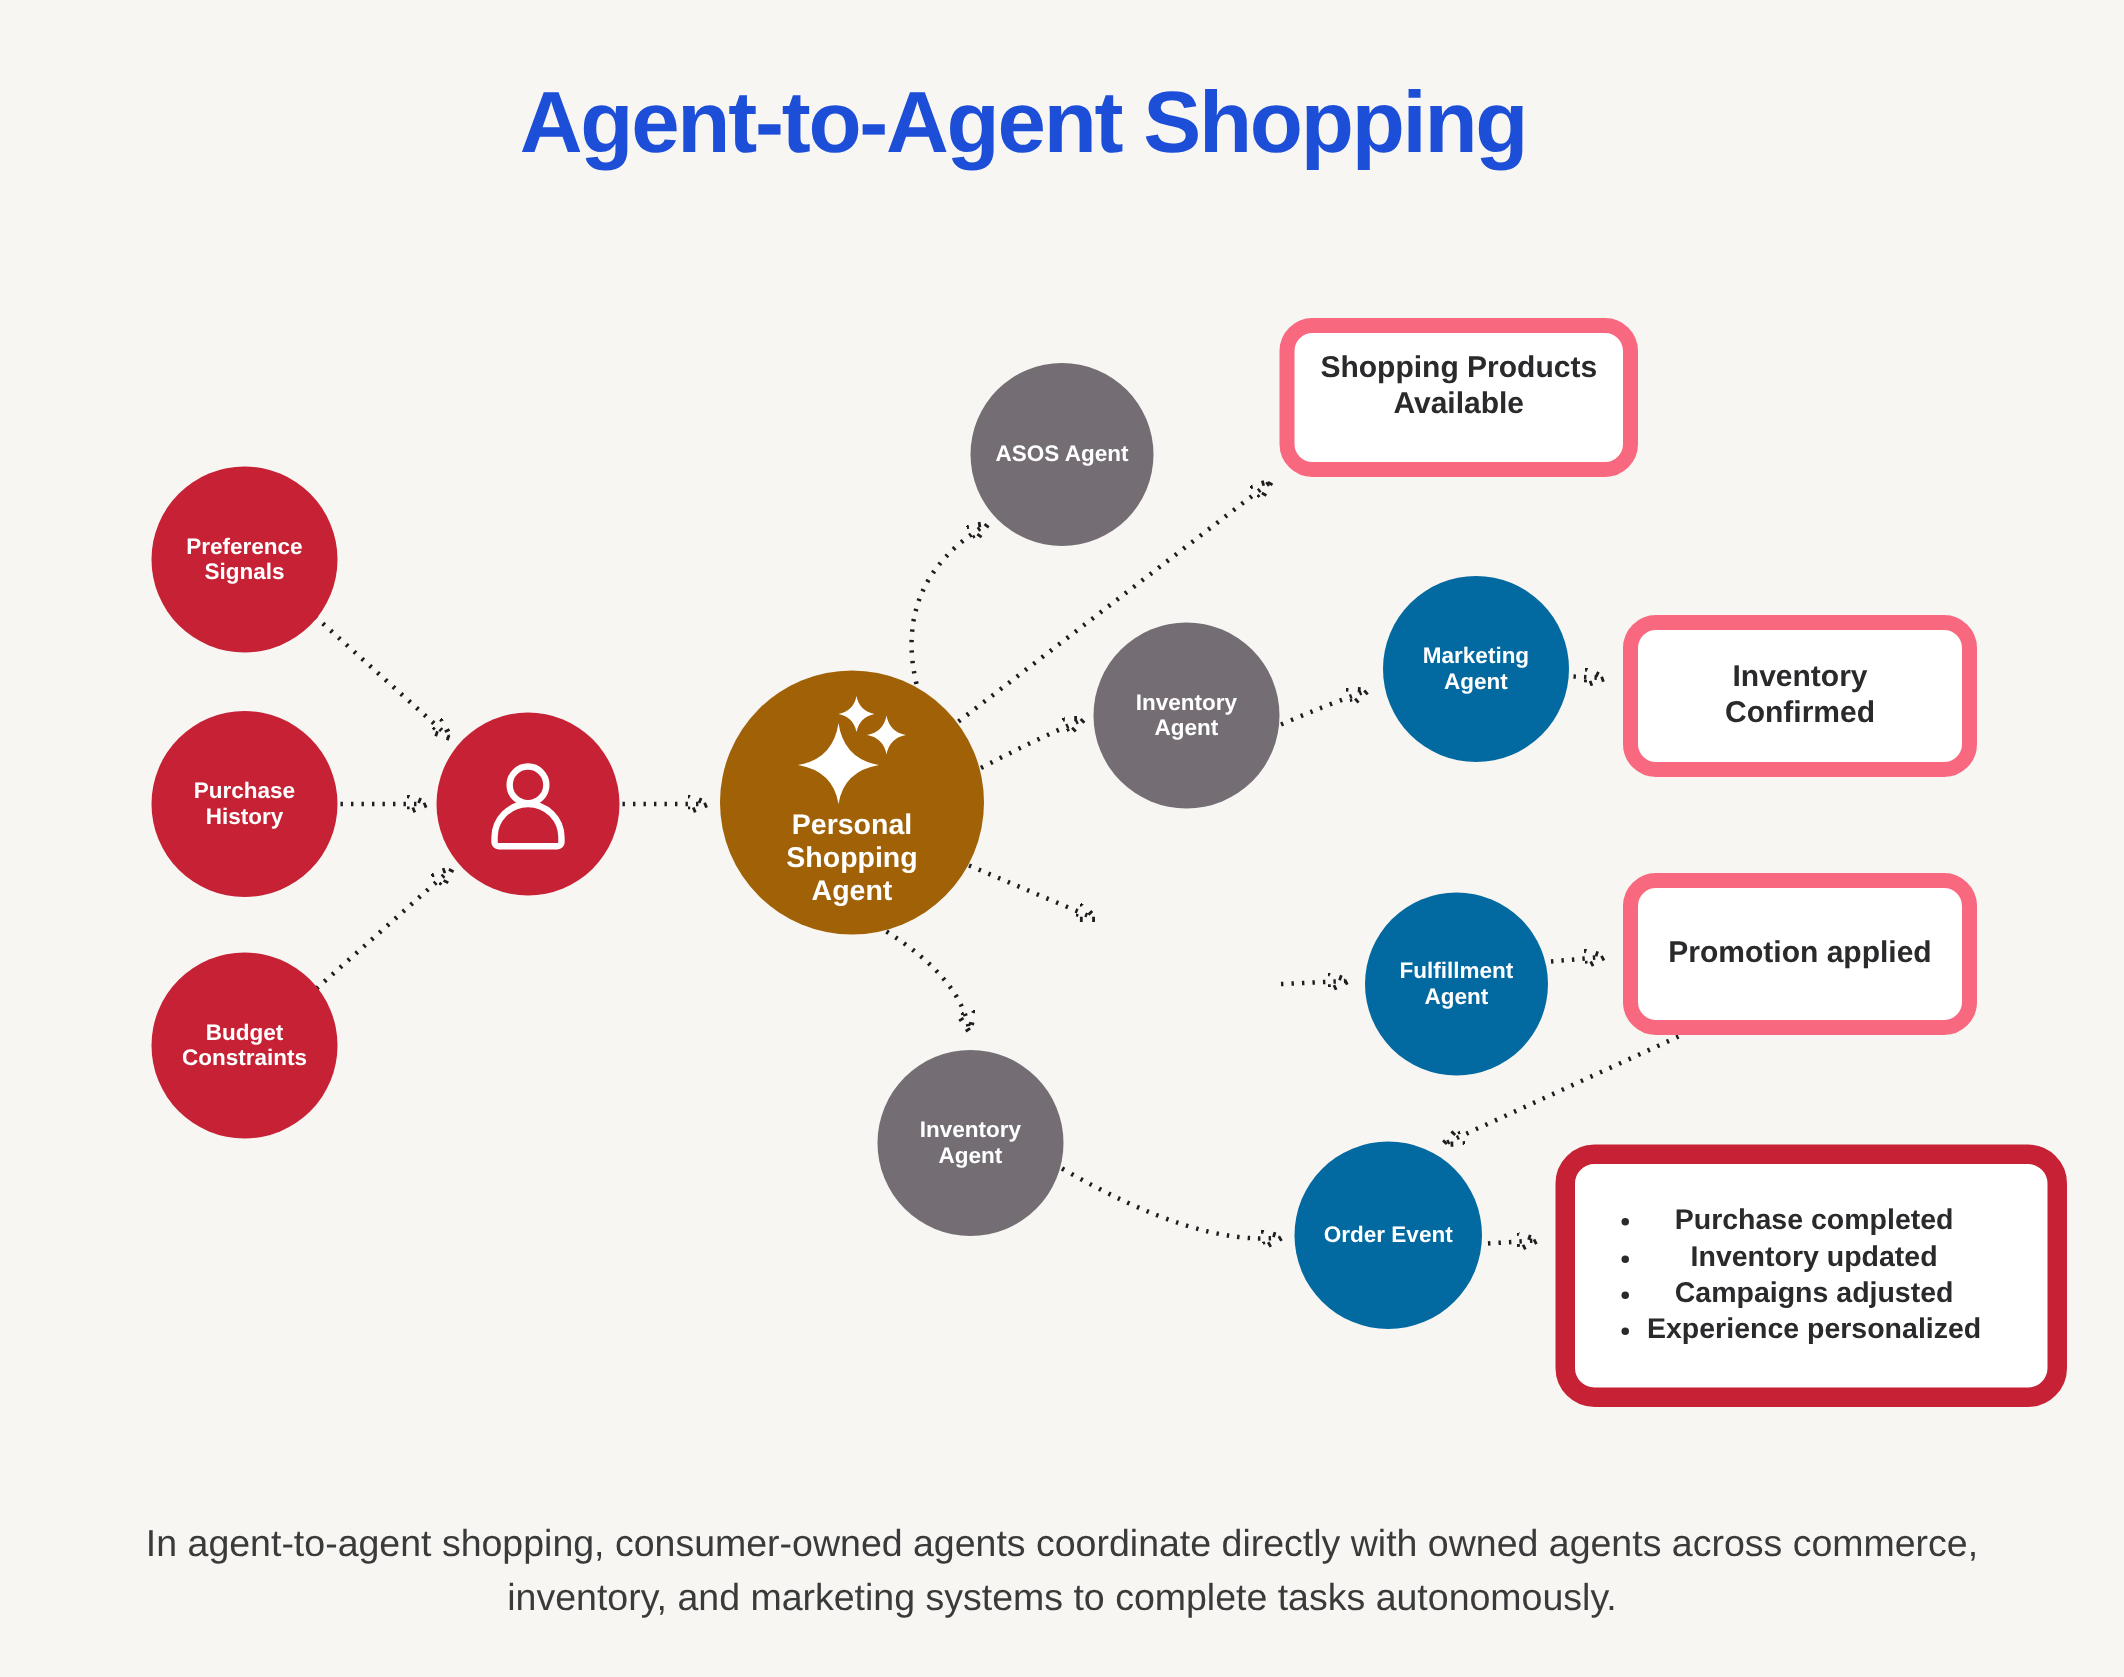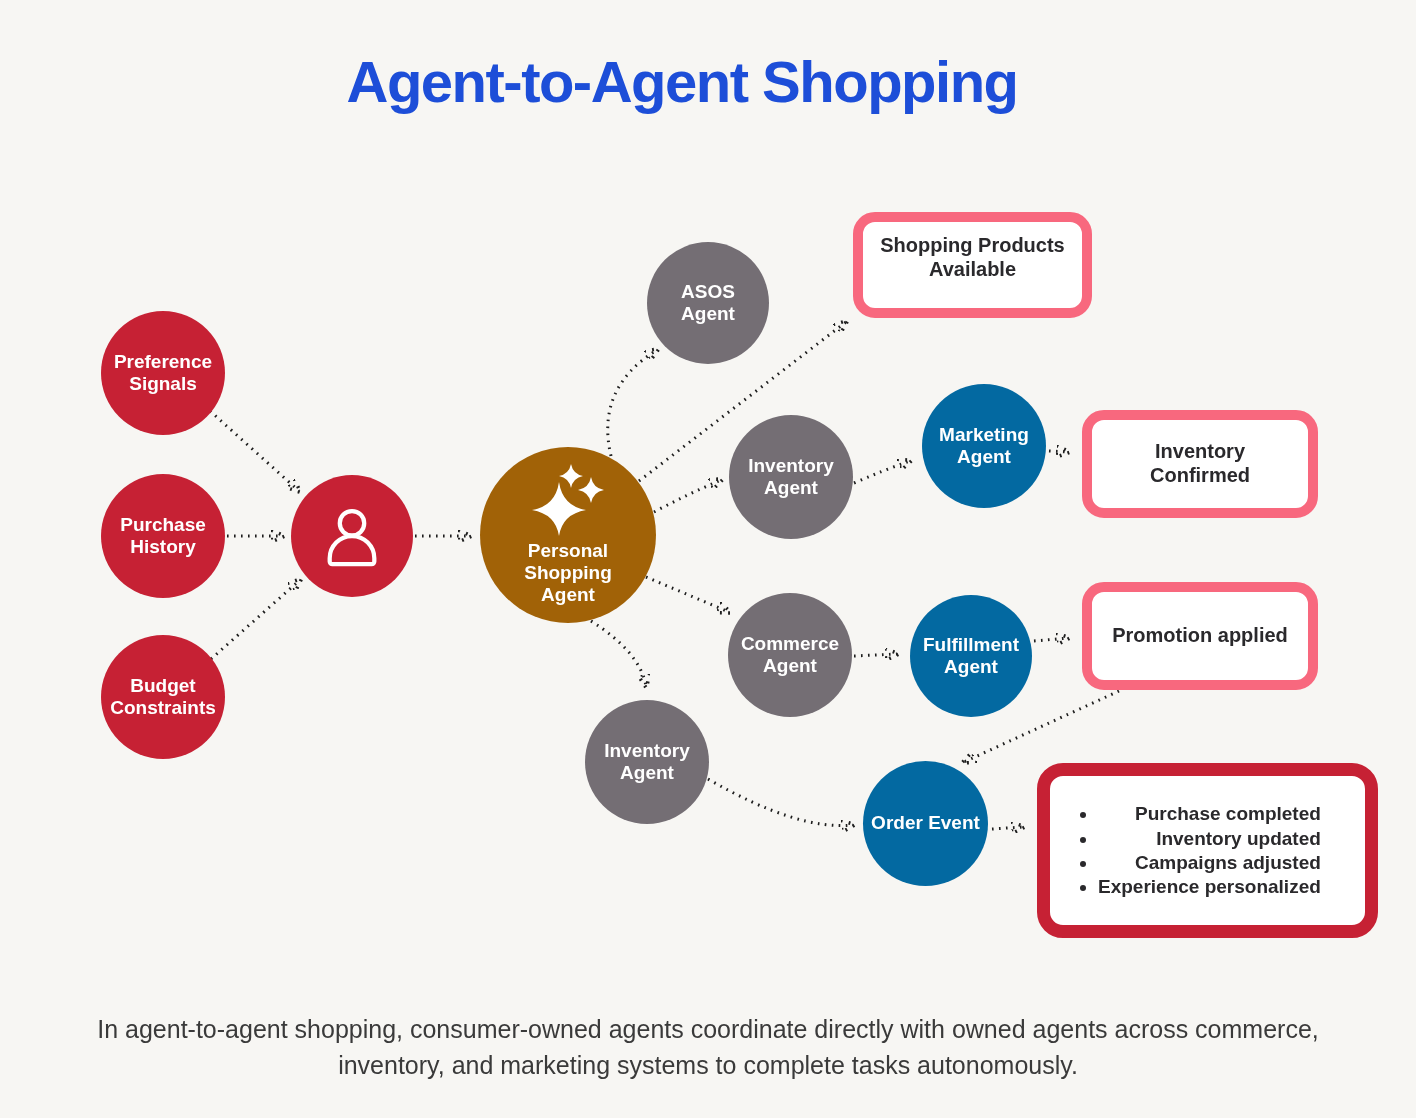--- a/index.html
+++ b/index.html
@@ -42,21 +42,21 @@
   .node{
     position:absolute;
     border-radius:50%;
     display:flex;
     flex-direction:column;
     align-items:center;
     justify-content:center;
     text-align:center;
     color:#ffffff;
     font-weight:bold;
-    font-size:19px;
+    font-size:15px;
     line-height:1.16;
     z-index:2;
   }
   .node .node-label{display:block;max-width:88%;}
   .node.red{background:#c62134;}
   .node.pink{background:#0369a1;}
   .node.gray{background:#746e74;}
   .node.dark{background:#a16207;}
   .node.hub{font-size:19px;}
   .node.hub .node-label{max-width:116px;}
@@ -81,21 +81,21 @@
   }
   .events-box{
     border:13px solid #c62134;
     border-radius:26px;
     justify-content:flex-start;
   }
   .outcome .box-label{display:block;}
   .events-box ul{
     margin:0;
     padding:0 0 0 48px;
-    text-align:right;
+    text-align:center;
     font-size:19px;
     line-height:1.13;
   }
   .events-box li{margin:3px 0;}
   .caption{
     position:absolute;
     top:1012px;
     left:50%;
     transform:translateX(-50%);
     width:1260px;
@@ -175,23 +175,20 @@
   </div>
 
   <div class="node gray" style="left:729px;top:415px;width:124px;height:124px">
     <span class="node-label">Inventory Agent</span>
   </div>
 
   <div class="node pink" style="left:922px;top:384px;width:124px;height:124px">
     <span class="node-label">Marketing Agent</span>
   </div>
 
-  <div class="node gray" style="left:728px;top:593px;width:124px;height:124px">
-    <span class="node-label">Commerce Agent</span>
-  </div>
 
   <div class="node pink" style="left:910px;top:595px;width:122px;height:122px">
     <span class="node-label">Fulfillment Agent</span>
   </div>
 
   <div class="node gray" style="left:585px;top:700px;width:124px;height:124px">
     <span class="node-label">Inventory Agent</span>
   </div>
 
   <div class="node pink" style="left:863px;top:761px;width:125px;height:125px">

